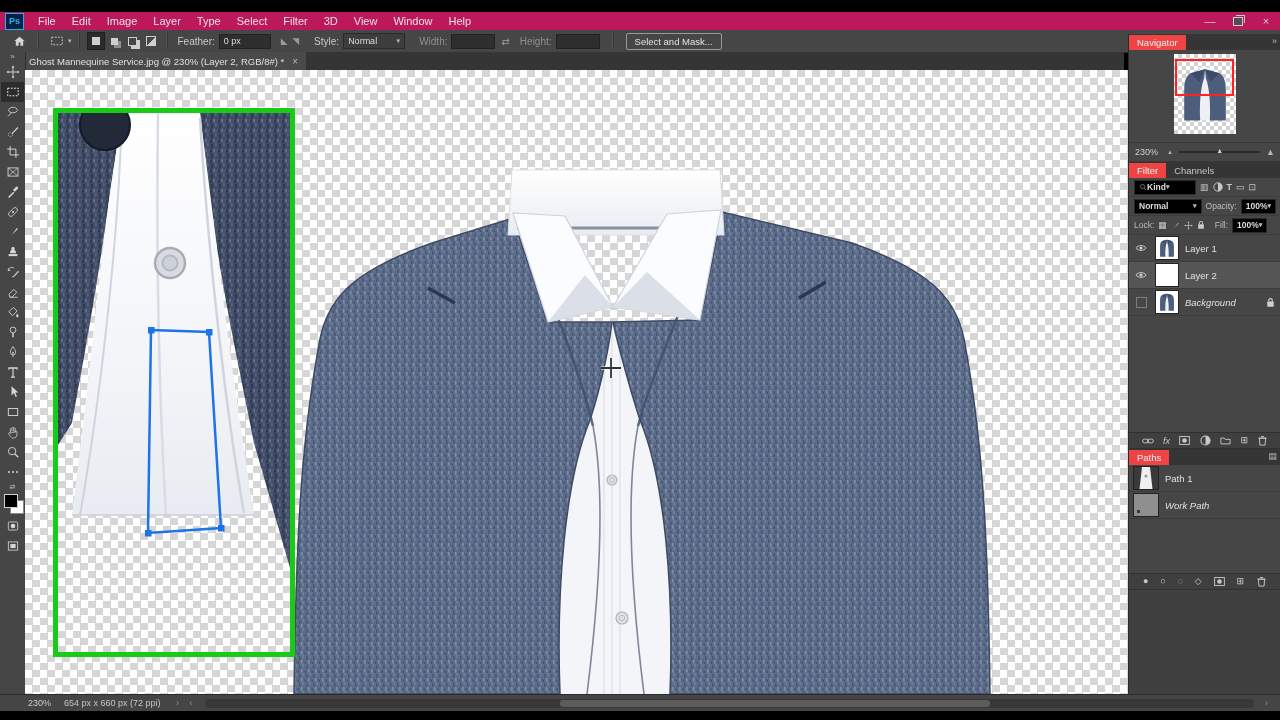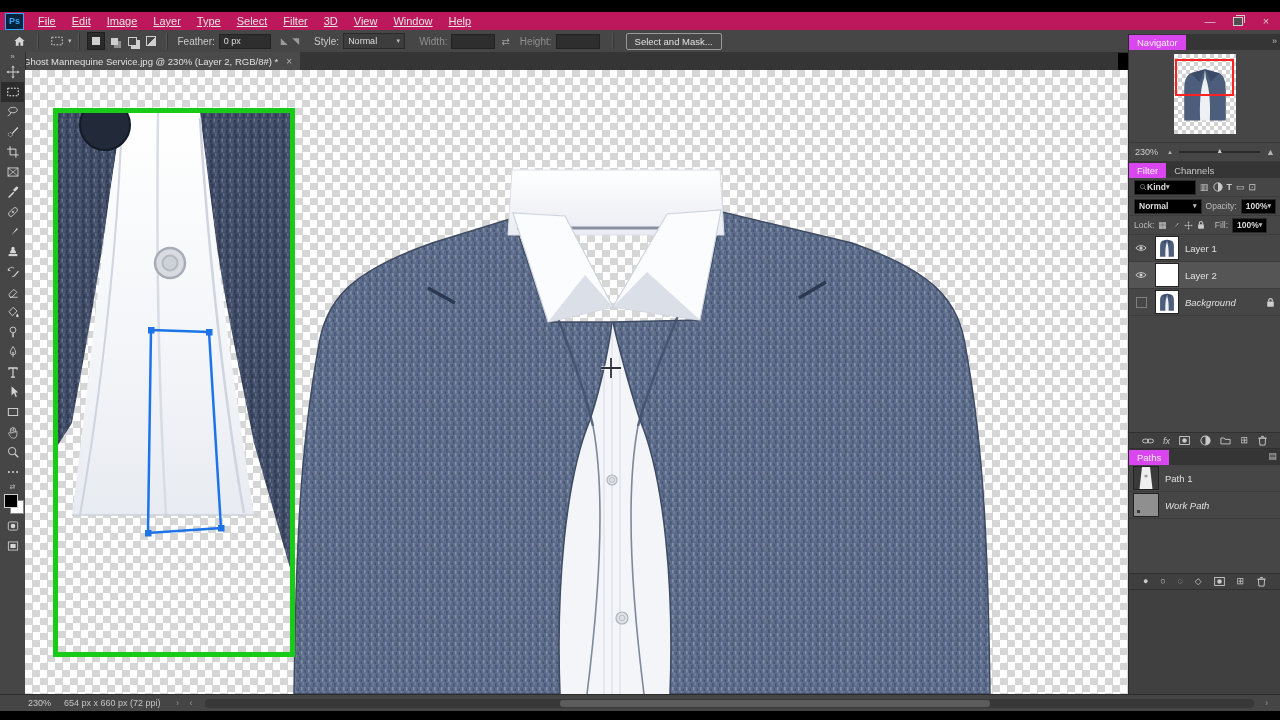--- a/index.html
+++ b/index.html
@@ -8,21 +8,21 @@
        -webkit-font-smoothing:antialiased;}
   .abs{position:absolute;}
   svg{display:block;}
   .symdefs{position:absolute;width:0;height:0;overflow:hidden;}
 
   
   .menubar{left:0;top:12px;width:1280px;height:18px;background:#be185d;border-bottom:1px solid #3a3a3a;
            display:flex;align-items:center;gap:0;}
   .ps-logo{width:17px;height:15px;margin:0 6px 0 5px;background:#00243d;border:1px solid #31a8ff;
            color:#31a8ff;font-size:9px;font-weight:bold;display:flex;align-items:center;justify-content:center;}
-  .menu-item{padding:0 8px;font-size:11px;color:#e4e4e4;line-height:18px;text-decoration:underline;}
+  .menu-item{padding:0 8px;font-size:11px;color:#e4e4e4;line-height:18px;}
   .win-controls{margin-left:auto;display:flex;align-items:center;gap:0;height:18px;}
   .wc{width:28px;height:18px;display:flex;align-items:center;justify-content:center;color:#cfcfcf;font-size:11px;}
   .restore-glyph{width:8px;height:7px;border:1px solid #cfcfcf;position:relative;background:#4f4f4f;}
   .restore-glyph:before{content:"";position:absolute;left:2px;top:-3px;width:8px;height:7px;border:1px solid #cfcfcf;border-bottom:none;border-left:none;}
 
   .optionsbar{left:0;top:30px;width:1280px;height:22px;background:#464646;border-bottom:1px solid #2e2e2e;
               display:flex;align-items:center;}
   .ob-sep{width:1px;height:16px;background:#565656;border-right:1px solid #333;margin:0 6px;}
   .ob-label{color:#c9c9c9;font-size:10px;margin:16px 4px;}
   .ob-label.dim{color:#8f8f8f;}
@@ -32,21 +32,21 @@
              display:flex;align-items:center;padding:0 4px;gap:6px;}
   .caret{font-size:7px;color:#bbb;}
   .mode-btn{width:16px;height:16px;margin:0 1px;display:flex;align-items:center;justify-content:center;}
   .mode-btn.active{background:#2b2b2b;border:1px solid #1f1f1f;}
   .sq{display:inline-block;background:#cfcfcf;}
   .sq-o{display:inline-block;border:1px solid #cfcfcf;background:none;}
   .snm-btn{border:1px solid #9a9a9a;border-radius:2px;height:15px;display:flex;align-items:center;
            padding:0 8px;color:#e2e2e2;font-size:9.5px;background:#464646;}
   .tri{color:#9a9a9a;font-size:9px;letter-spacing:1px;}
 
-  .tabbar{left:15px;top:52px;width:1103px;height:18px;background:#353535;display:flex;align-items:flex-end;}
+  .tabbar{left:21px;top:52px;width:1103px;height:18px;background:#353535;display:flex;align-items:flex-end;}
   .doc-tab{background:#4a4a4a;height:18px;display:flex;align-items:center;gap:8px;padding:0 8px;margin-left:0;}
   .doc-tab .t{font-size:9.5px;color:#e0e0e0;white-space:nowrap;}
   .doc-tab .x{color:#b5b5b5;font-size:10px;}
 
   
   .toolbar{left:0;top:52px;width:25px;height:642px;background:#464646;border-right:1px solid #2e2e2e;
            display:flex;flex-direction:column;align-items:center;}
   .tb-collapse{color:#bdbdbd;font-size:8px;height:10px;line-height:10px;}
   .tool{width:23px;height:20px;display:flex;align-items:center;justify-content:center;color:#d6d6d6;}
   .tool svg{width:14px;height:14px;color:#d6d6d6;}
@@ -64,21 +64,21 @@
     background-size:15px 15px;}
   .checker-sm{background-color:#fff;
     background-image:conic-gradient(#d2d2d2 0 25%,transparent 0 50%,#d2d2d2 0 75%,transparent 0);
     background-size:8px 8px;}
   .inset{left:28px;top:38px;width:232px;height:539px;border:5px solid #17cb17;overflow:hidden;}
 
   
   .rightpanel{left:1128px;top:34px;width:152px;height:660px;background:#464646;border-left:1px solid #2a2a2a;}
   .tabstrip{height:16px;background:#353535;display:flex;align-items:flex-end;position:relative;}
   .ptab{height:15px;display:flex;align-items:center;padding:0 8px;font-size:9.5px;color:#c4c4c4;}
-  .ptab.active{background:#d946ef;color:#f0f0f0;}
+  .ptab.active{background:#ef4444;color:#f0f0f0;}
   .strip-right{position:absolute;right:4px;top:2px;color:#bbb;font-size:9px;}
   .navbody{height:92px;position:relative;border-bottom:1px solid #383838;}
   .nav-thumb{position:absolute;left:45px;top:4px;width:62px;height:80px;}
   .nav-redbox{position:absolute;left:1px;top:5px;width:55px;height:33px;border:2px solid #ff2222;}
   .navzoom{height:18px;display:flex;align-items:center;padding:0 6px;gap:6px;border-bottom:1px solid #383838;}
   .navzoom .z{font-size:9px;color:#cfcfcf;width:26px;}
   .slider-track{flex:1;height:2px;background:#2a2a2a;position:relative;}
   .slider-thumb{position:absolute;left:46%;top:-4px;color:#d0d0d0;font-size:7px;}
   .mtn-s{font-size:6px;color:#b5b5b5;}
   .mtn-l{font-size:9px;color:#b5b5b5;}

